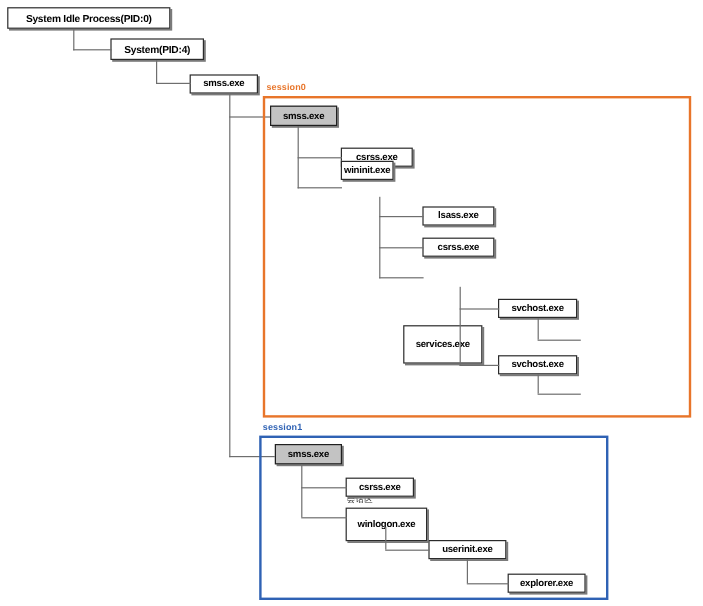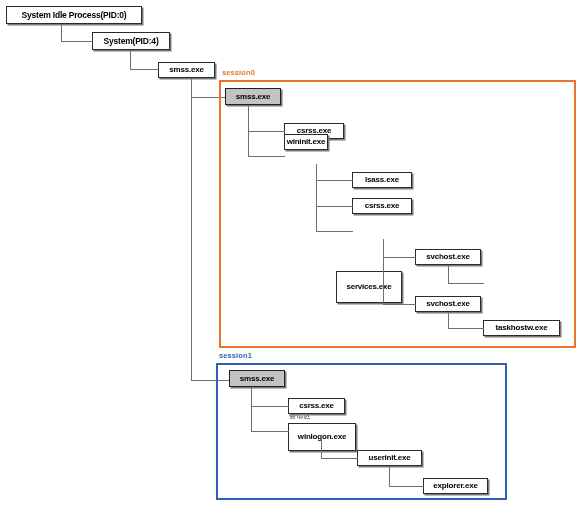--- a/index.html
+++ b/index.html
@@ -102,21 +102,20 @@
 
   <div class="pbox" style="left:352px;top:198px;width:60px;height:16px;">csrss.exe</div>
 
   <div class="pbox" style="left:336px;top:223px;width:66px;height:32px;margin-top:48px;">services.exe</div>
 
   <div class="pbox" style="left:415px;top:249px;width:66px;height:16px;">svchost.exe</div>
 
 
   <div class="pbox" style="left:415px;top:296px;width:66px;height:16px;">svchost.exe</div>
 
-  <div class="pbox" style="left:483px;top:320px;width:77px;height:16px;">taskhostw.exe</div>
 
   <div class="ln lnv" style="left:248px;top:105px;height:52px;"></div>
   <div class="ln lnh" style="left:248px;top:131px;width:37px;"></div>
   <div class="ln lnh" style="left:248px;top:156px;width:37px;"></div>
 
   <div class="ln lnv" style="left:316px;top:164px;height:68px;"></div>
   <div class="ln lnh" style="left:316px;top:180px;width:37px;"></div>
   <div class="ln lnh" style="left:316px;top:206px;width:37px;"></div>
   <div class="ln lnh" style="left:316px;top:231px;width:37px;"></div>
 

